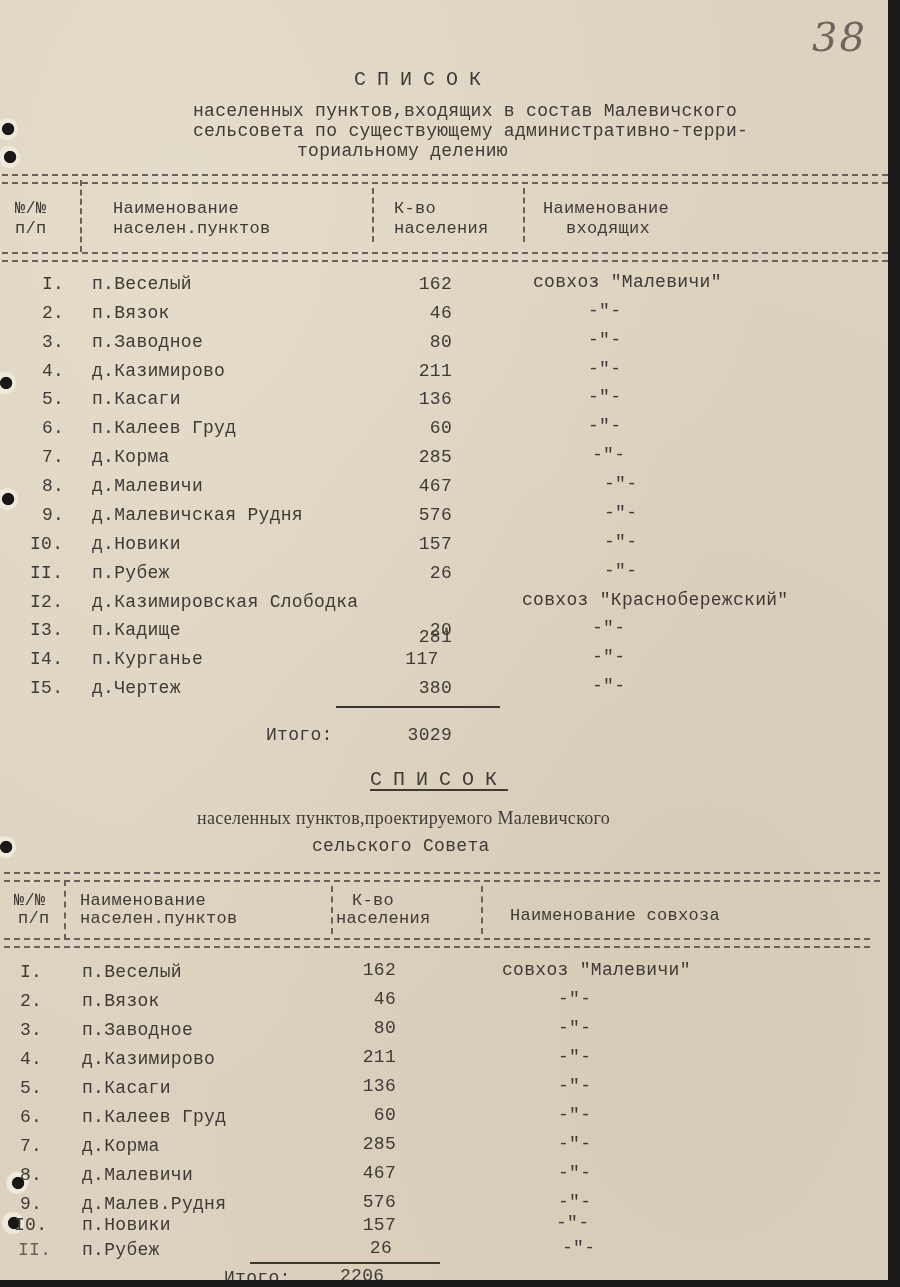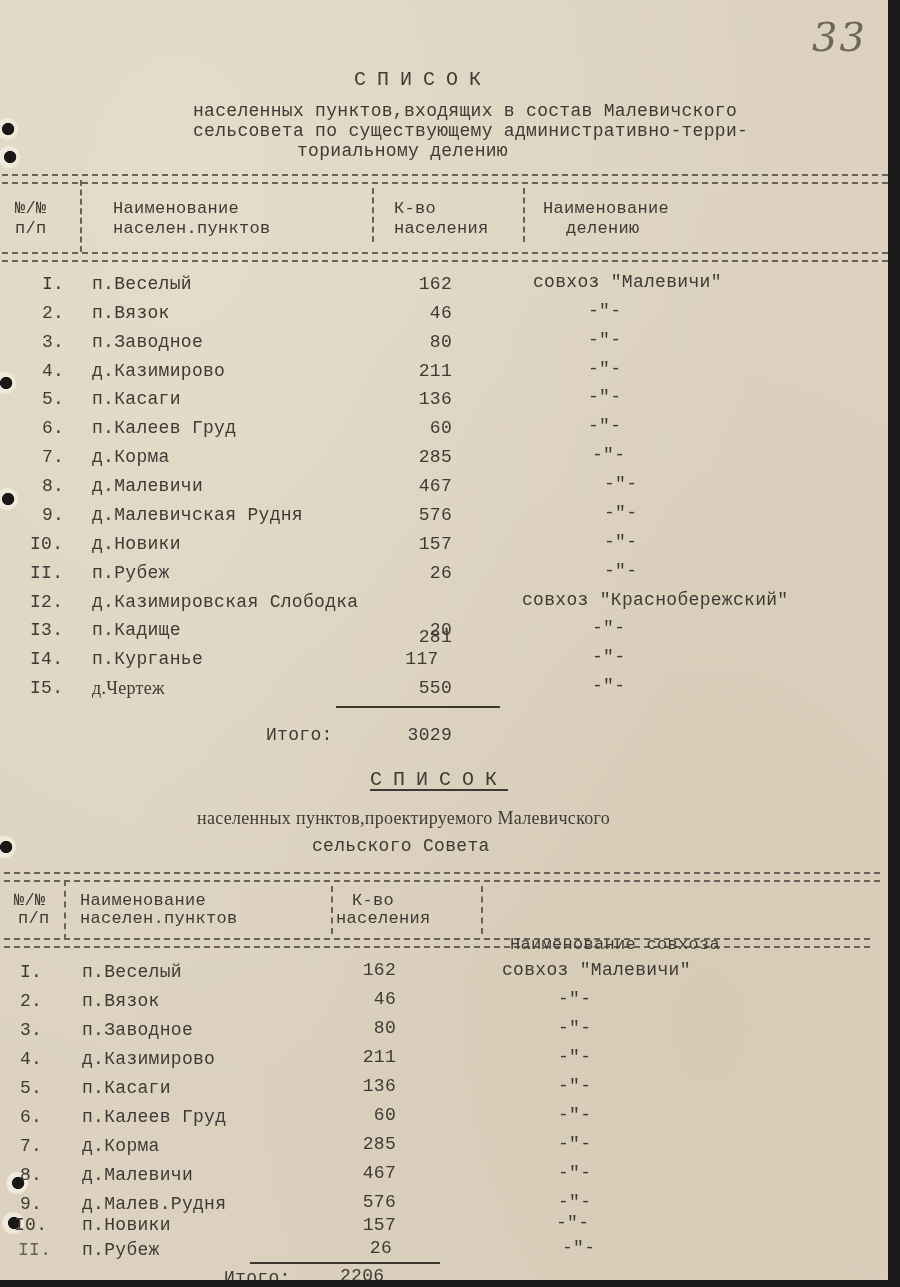--- a/index.html
+++ b/index.html
@@ -45,21 +45,21 @@
     .vsep { position: absolute; width: 0; border-left: 2px dashed #6a6258; }
     .sumline { position: absolute; height: 0; border-top: 2px solid #3c3630; }
     .hdr { font-size: 17px; line-height: 22px; }
     .num-r { text-align: right; width: 60px; }
   </style>
 </head>
 <body>
 
 <div class="page">
 
-  <div class="page-number">33</div>
+  <div class="page-number">38</div>
 
   <div class="hole" style="left:-4px; top:118px;"></div>
   <div class="hole" style="left:-2px; top:146px;"></div>
   <div class="hole" style="left:-6px; top:372px;"></div>
   <div class="hole" style="left:-4px; top:488px;"></div>
   <div class="hole" style="left:-6px; top:836px;"></div>
   <div class="hole" style="left:6px; top:1172px;"></div>
   <div class="hole" style="left:2px; top:1212px;"></div>
 
   <section>
@@ -75,21 +75,21 @@
     <div class="vsep" style="left:523px; top:188px; height:54px;"></div>
 
     <div>
       <div class="t hdr" style="left:15px; top:198px;">№/№</div>
       <div class="t hdr" style="left:15px; top:218px;">п/п</div>
       <div class="t hdr" style="left:113px; top:198px;">Наименование</div>
       <div class="t hdr" style="left:113px; top:218px;">населен.пунктов</div>
       <div class="t hdr" style="left:394px; top:198px;">К-во</div>
       <div class="t hdr" style="left:394px; top:218px;">населения</div>
       <div class="t hdr" style="left:543px; top:198px;">Наименование</div>
-      <div class="t hdr" style="left:566px; top:218px;">делению</div>
+      <div class="t hdr" style="left:566px; top:218px;">входящих</div>
     </div>
 
     <div>
 
       <div>
         <span class="t" style="left:42px; top:274px;">I.</span>
         <span class="t" style="left:92px; top:274px;">п.Веселый</span>
         <span class="t num-r" style="left:392px; top:274px;">162</span>
         <span class="t" style="left:533px; top:272px;">совхоз "Малевичи"</span>
       </div>
@@ -166,22 +166,22 @@
         <span class="t" style="left:592px; top:618px;">-"-</span>
       </div>
       <div>
         <span class="t" style="left:30px; top:649px;">I4.</span>
         <span class="t" style="left:92px; top:649px;">п.Курганье</span>
         <span class="t num-r" style="left:392px; top:649px;text-align:center;">117</span>
         <span class="t" style="left:592px; top:647px;">-"-</span>
       </div>
       <div>
         <span class="t" style="left:30px; top:678px;">I5.</span>
-        <span class="t" style="left:92px; top:678px;font-family:Liberation Serif, serif;">д.Чертеж</span>
-        <span class="t num-r" style="left:392px; top:678px;">550</span>
+        <span class="t" style="left:92px; top:678px;">д.Чертеж</span>
+        <span class="t num-r" style="left:392px; top:678px;">380</span>
         <span class="t" style="left:592px; top:676px;">-"-</span>
       </div>
     </div>
 
     <div class="sumline" style="left:336px; top:706px; width:164px;"></div>
     <div class="t" style="left:266px; top:725px;">Итого:</div>
     <div class="t num-r" style="left:392px; top:725px;">3029</div>
   </section>
 
   <section>
@@ -195,21 +195,21 @@
     <div class="vsep" style="left:331px; top:886px; height:48px;"></div>
     <div class="vsep" style="left:481px; top:886px; height:48px;"></div>
 
     <div>
       <div class="t hdr" style="left:14px; top:890px;">№/№</div>
       <div class="t hdr" style="left:18px; top:908px;">п/п</div>
       <div class="t hdr" style="left:80px; top:890px;">Наименование</div>
       <div class="t hdr" style="left:80px; top:908px;">населен.пунктов</div>
       <div class="t hdr" style="left:352px; top:890px;">К-во</div>
       <div class="t hdr" style="left:336px; top:908px;">населения</div>
-      <div class="t hdr" style="left:510px; top:905px;margin-top:29px;">Наименование совхоза</div>
+      <div class="t hdr" style="left:510px; top:905px;">Наименование совхоза</div>
     </div>
 
     <div>
       <div>
         <span class="t" style="left:20px; top:962px;">I.</span>
         <span class="t" style="left:82px; top:962px;">п.Веселый</span>
         <span class="t num-r" style="left:336px; top:960px;">162</span>
         <span class="t" style="left:502px; top:960px;">совхоз "Малевичи"</span>
       </div>
       <div>

